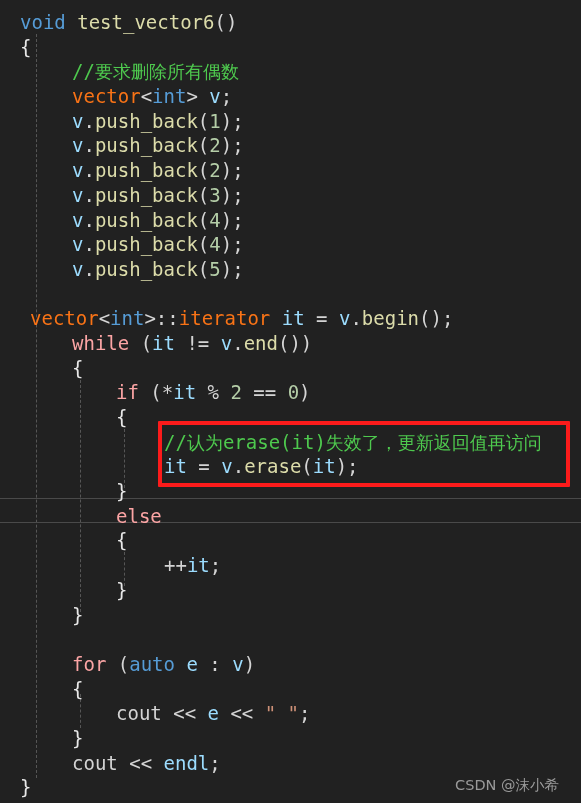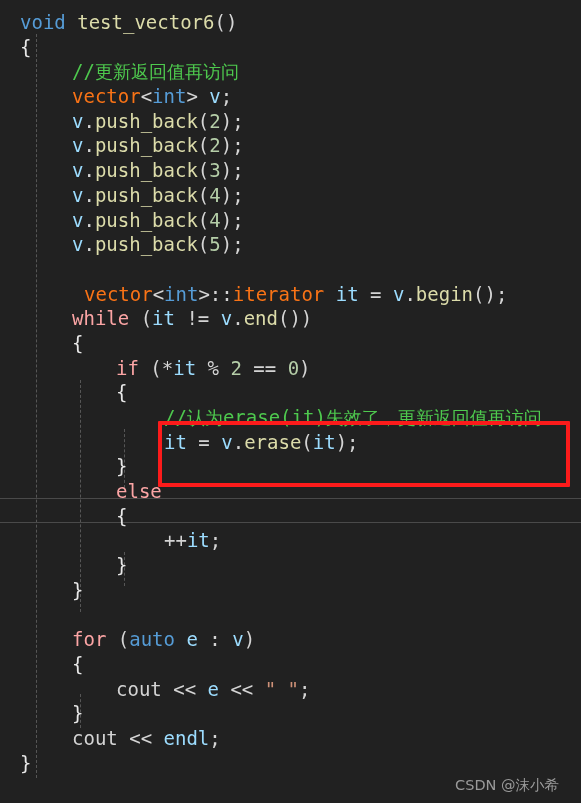--- a/index.html
+++ b/index.html
@@ -104,40 +104,41 @@
   <div class="guide" style="left:80px; top:694px; height:34px;"></div>
 
   <div id="current-line" style="top:498px;"></div>
 
   <div id="code" style="padding-top:2px;">
 
     <div class="line" style="padding-left:20px;"><span class="kw2">void</span><span class="pln"> </span><span class="fn">test_vector6</span><span class="pln">()</span></div>
 
     <div class="line" style="padding-left:20px;"><span class="br1">{</span></div>
 
-    <div class="line" style="padding-left:72px;"><span class="cmt">//</span><span class="cmt cjk">更新返回值再访问</span></div>
+    <div class="line" style="padding-left:72px;"><span class="cmt">//</span><span class="cmt cjk">要求删除所有偶数</span></div>
 
     <div class="line" style="padding-left:72px;"><span class="type">vector</span><span class="pln">&lt;</span><span class="kw2">int</span><span class="pln">&gt; </span><span class="var">v</span><span class="pln">;</span></div>
 
+    <div class="line" style="padding-left:72px;"><span class="var">v</span><span class="pln">.</span><span class="fn">push_back</span><span class="pln">(</span><span class="num">1</span><span class="pln">);</span></div>
 
     <div class="line" style="padding-left:72px;"><span class="var">v</span><span class="pln">.</span><span class="fn">push_back</span><span class="pln">(</span><span class="num">2</span><span class="pln">);</span></div>
 
     <div class="line" style="padding-left:72px;"><span class="var">v</span><span class="pln">.</span><span class="fn">push_back</span><span class="pln">(</span><span class="num">2</span><span class="pln">);</span></div>
 
     <div class="line" style="padding-left:72px;"><span class="var">v</span><span class="pln">.</span><span class="fn">push_back</span><span class="pln">(</span><span class="num">3</span><span class="pln">);</span></div>
 
     <div class="line" style="padding-left:72px;"><span class="var">v</span><span class="pln">.</span><span class="fn">push_back</span><span class="pln">(</span><span class="num">4</span><span class="pln">);</span></div>
 
     <div class="line" style="padding-left:72px;"><span class="var">v</span><span class="pln">.</span><span class="fn">push_back</span><span class="pln">(</span><span class="num">4</span><span class="pln">);</span></div>
 
     <div class="line" style="padding-left:72px;"><span class="var">v</span><span class="pln">.</span><span class="fn">push_back</span><span class="pln">(</span><span class="num">5</span><span class="pln">);</span></div>
 
     <div class="line">&nbsp;</div>
 
-    <div class="line" style="padding-left:84px;"><span class="type">vector</span><span class="pln">&lt;</span><span class="kw2">int</span><span class="pln">&gt;::</span><span class="type">iterator</span><span class="pln"> </span><span class="var">it</span><span class="pln"> = </span><span class="var">v</span><span class="pln">.</span><span class="fn">begin</span><span class="pln">();</span></div>
+    <div class="line" style="padding-left:30px;"><span class="type">vector</span><span class="pln">&lt;</span><span class="kw2">int</span><span class="pln">&gt;::</span><span class="type">iterator</span><span class="pln"> </span><span class="var">it</span><span class="pln"> = </span><span class="var">v</span><span class="pln">.</span><span class="fn">begin</span><span class="pln">();</span></div>
 
     <div class="line" style="padding-left:72px;"><span class="kw">while</span><span class="pln"> (</span><span class="var">it</span><span class="pln"> != </span><span class="var">v</span><span class="pln">.</span><span class="fn">end</span><span class="pln">())</span></div>
 
     <div class="line" style="padding-left:72px;"><span class="br2">{</span></div>
 
     <div class="line" style="padding-left:116px;"><span class="kw">if</span><span class="pln"> (*</span><span class="var">it</span><span class="pln"> % </span><span class="num">2</span><span class="pln"> == </span><span class="num">0</span><span class="pln">)</span></div>
 
     <div class="line" style="padding-left:116px;"><span class="br3">{</span></div>
 
     <div class="line" style="padding-left:164px;"><span class="cmt">//</span><span class="cmt cjk">认为</span><span class="cmt">erase(it)</span><span class="cmt cjk">失效了，更新返回值再访问</span></div>

